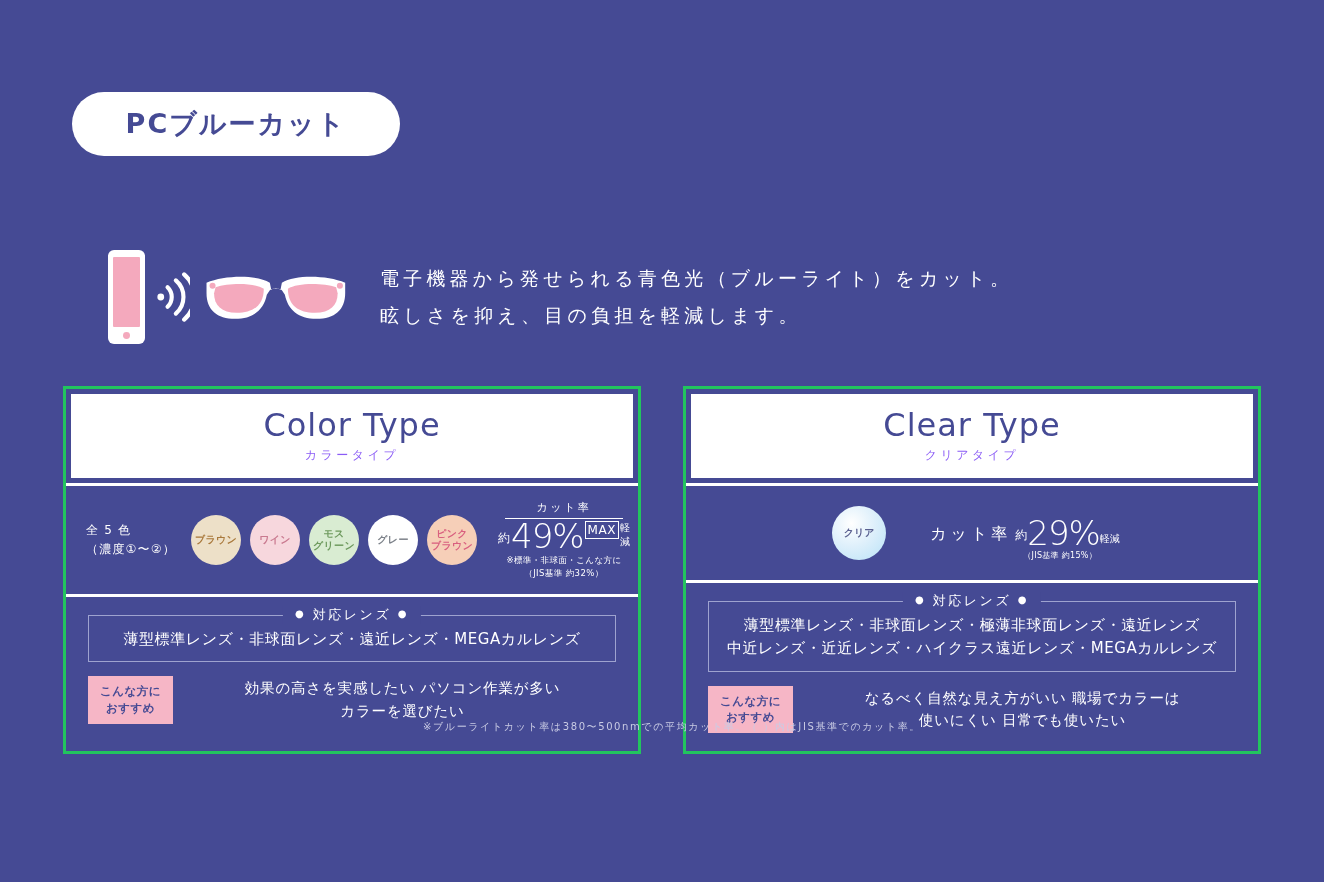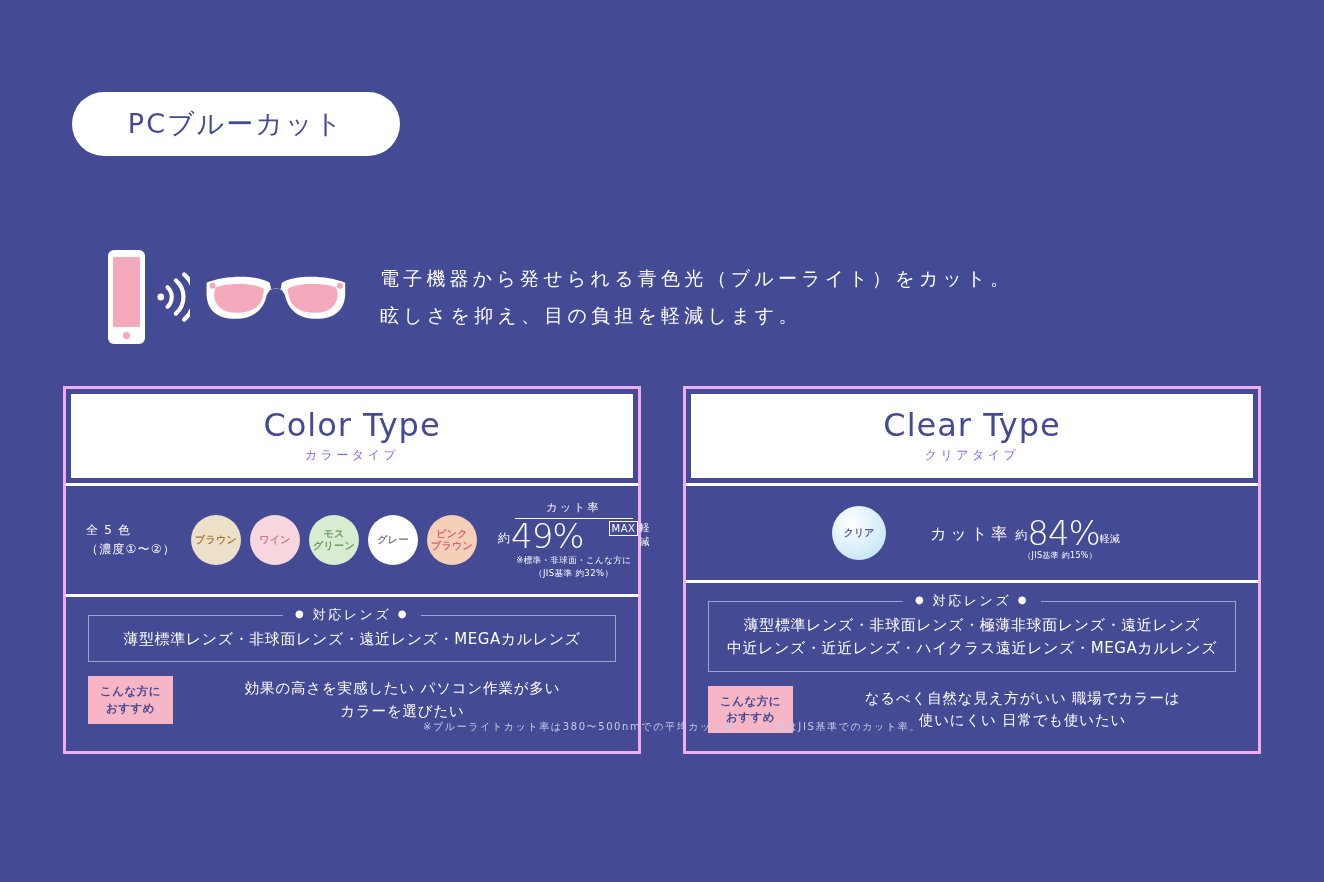--- a/index.html
+++ b/index.html
@@ -23,21 +23,21 @@
     background: #ffffff;
     border-radius: 34px;
     display: flex;
     align-items: center;
     justify-content: center;
   }
   .title-pill span {
     color: #454a94;
     font-size: 27px;
     letter-spacing: 2px;
-    font-weight: 400;
+    font-weight: 700;
   }
 
   
   .hero {
     position: absolute;
     left: 0;
     top: 232px;
     width: 1324px;
     height: 130px;
     display: flex;
@@ -89,21 +89,21 @@
     position: absolute;
     top: 386px;
     left: 0;
     width: 1324px;
     display: flex;
     justify-content: center;
     gap: 42px;
   }
   .panel {
     width: 578px;
-    border: 3px solid #f0abfc;
+    border: 3px solid #22c55e;
     background: #454a94;
   }
   .panel-header {
     background: #ffffff;
     margin: 5px;
     padding: 12px 0 14px 0;
     text-align: center;
   }
   .panel-header .en {
     display: block;
@@ -194,27 +194,26 @@
     gap: 1px;
   }
   .cut-approx { font-size: 12px; padding-bottom: 6px; }
   .cut-num {
     font-size: 34px;
     line-height: 1;
     font-weight: 300;
     letter-spacing: -1px;
   }
   .max-badge {
-    font-size: 10px;
+    font-size: 12px;
     border: 1px solid #ffffff;
     padding: 1px 2px;
     align-self: flex-start;
     margin-top: 2px;
     letter-spacing: 0.5px;
-    margin-left: 24px;
   }
   .cut-suffix { font-size: 10px; padding-bottom: 4px; }
   .cut-note {
     font-size: 8.5px;
     letter-spacing: 0.4px;
     margin-top: 2px;
     line-height: 1.35;
   }
 
   
@@ -426,21 +425,21 @@
       <span class="jp">クリアタイプ</span>
     </div>
     <div class="divider"></div>
 
     <div class="clear-row">
       <div class="swatch-clear">クリア</div>
       <div class="clear-cut">
         <span class="clear-cut-label">カット率</span>
         <span class="clear-num-wrap">
           <span class="cut-approx">約</span>
-          <span class="cut-num">84%</span>
+          <span class="cut-num">29%</span>
           <span class="cut-suffix">軽減</span>
           <span class="clear-note">（JIS基準 約15%）</span>
         </span>
       </div>
     </div>
 
     <div class="divider"></div>
 
     <div class="lens-wrap">
       <div class="lens-box">

